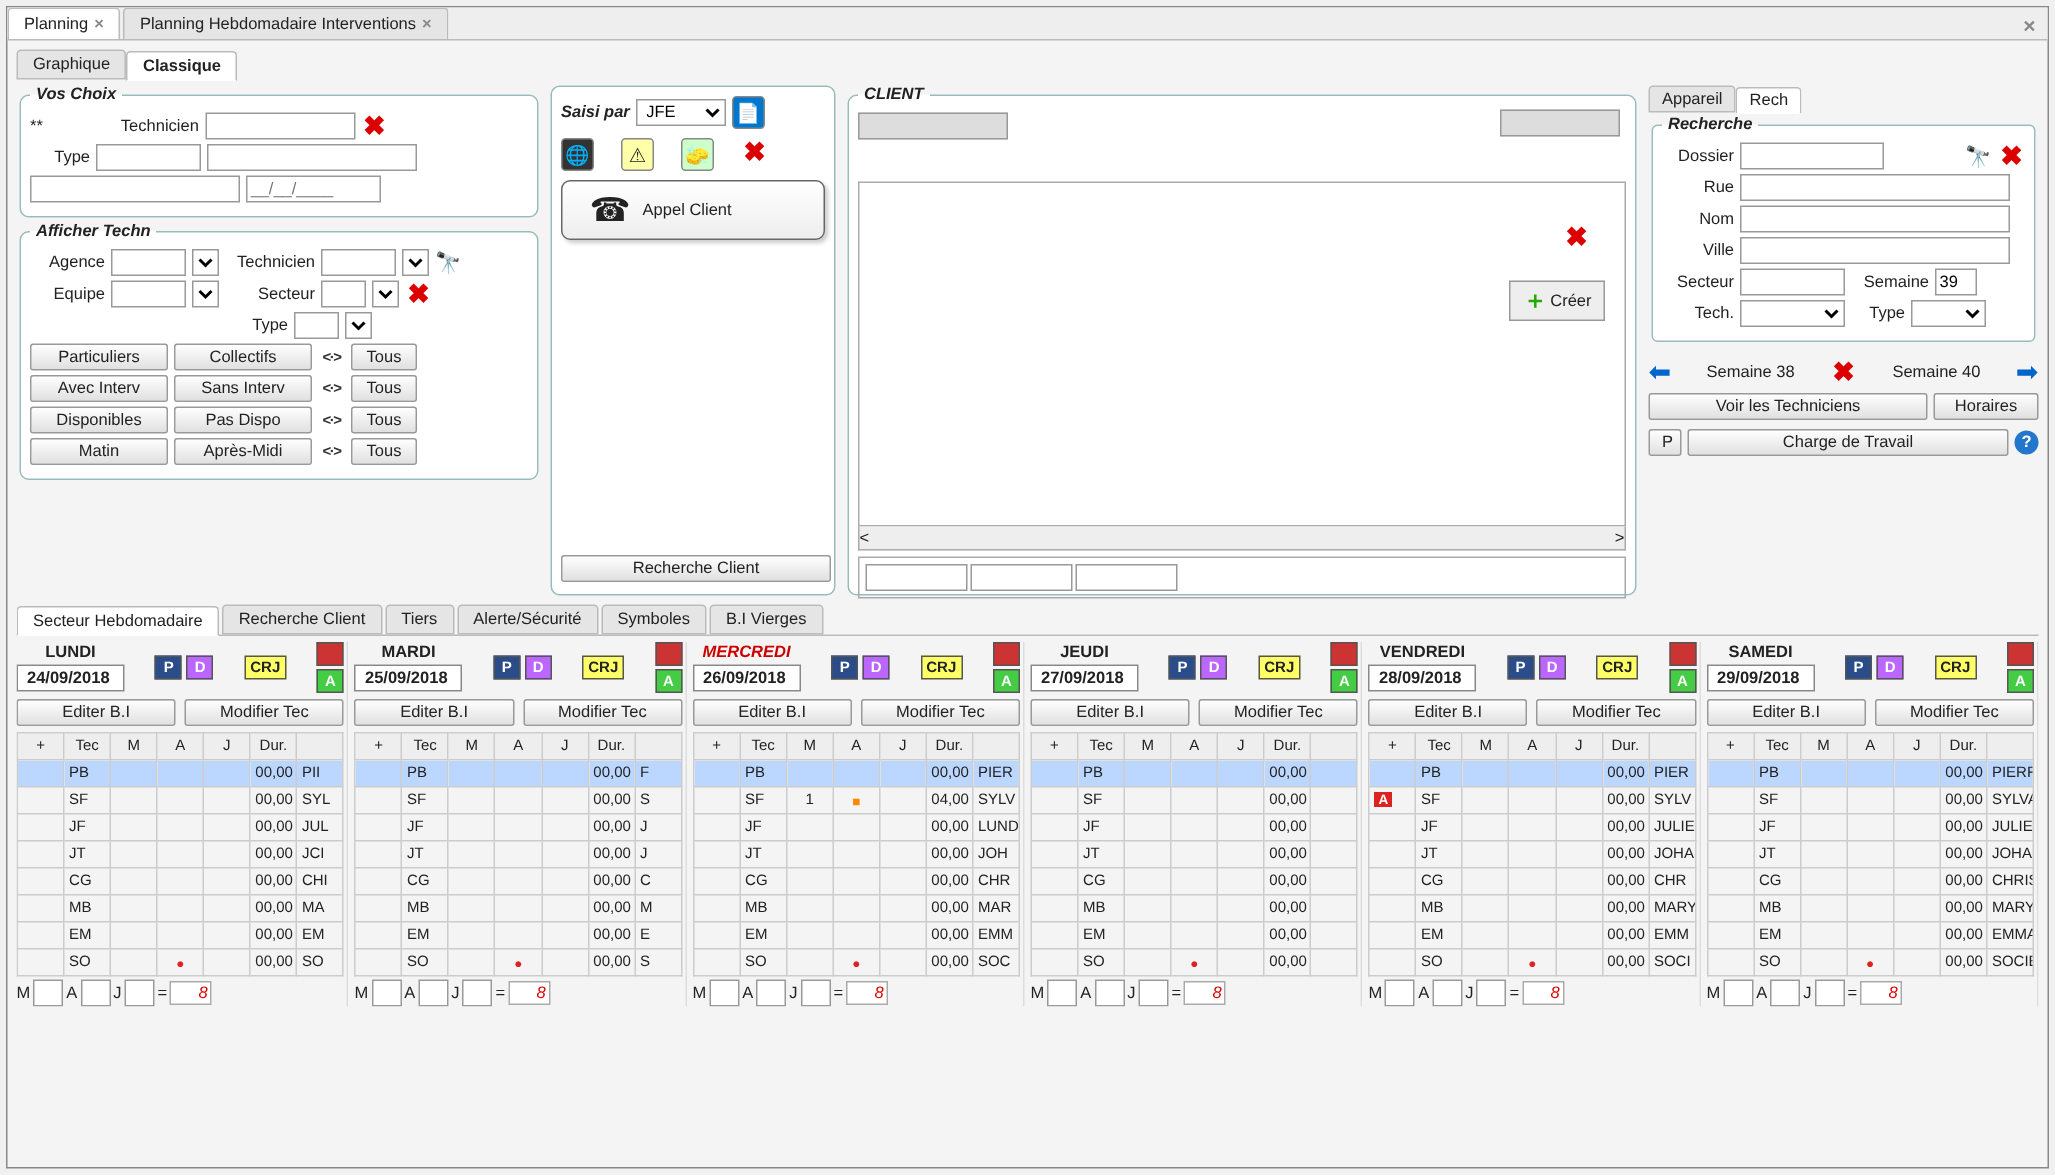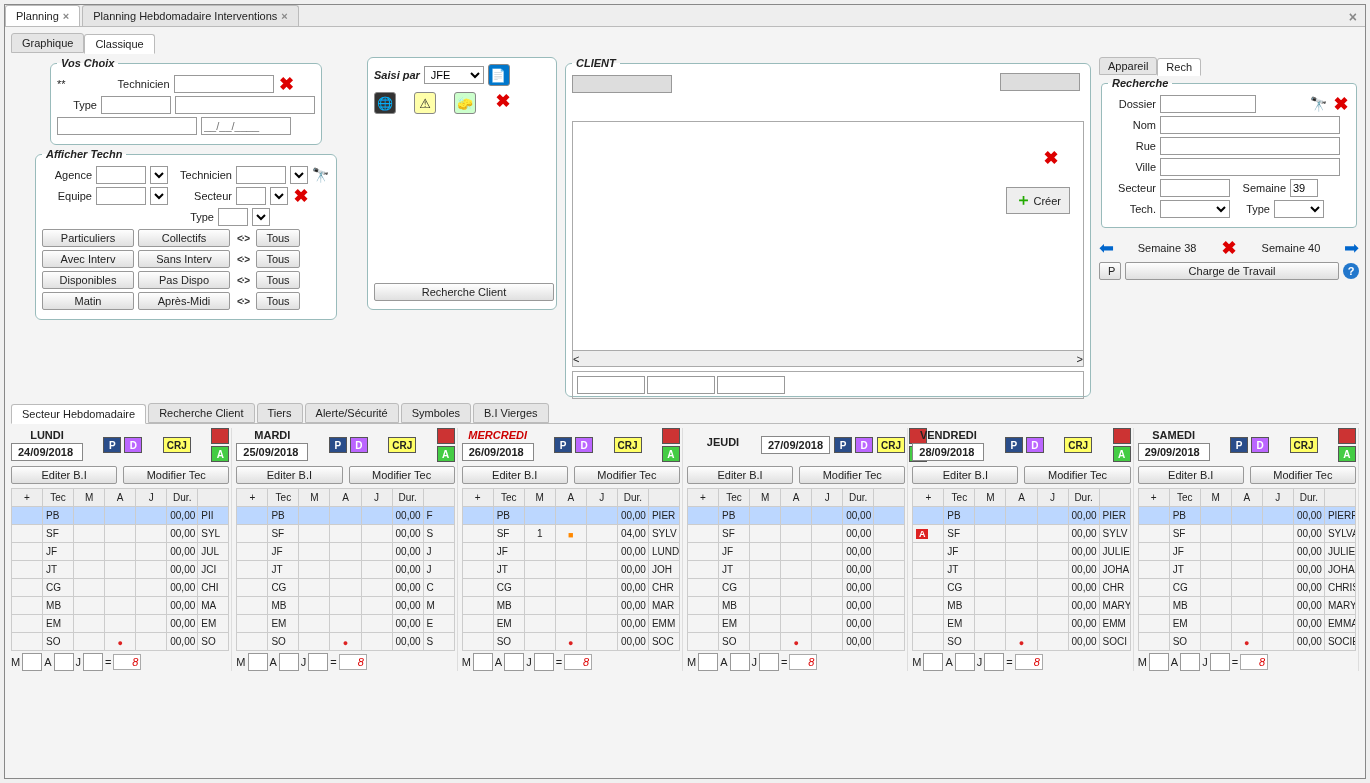--- a/index.html
+++ b/index.html
@@ -6,36 +6,36 @@
 body { margin: 0; background: #f0f0f0; padding: 4px; color: #222; }
 .window { border: 1px solid #888; background: #f4f4f4; height: 775px; position: relative; }
 .tabs-top { display: flex; background: #eee; border-bottom: 1px solid #bbb; }
 .tab { padding: 4px 10px; border: 1px solid #bbb; border-bottom: none; background: #fff; margin-right: 2px; border-radius: 3px 3px 0 0; display: flex; align-items: center; gap: 4px; cursor: pointer; }
 .tab.inactive { background: #e5e5e5; }
 .tab .x { color: #888; font-weight: bold; }
 .close-global { position: absolute; right: 8px; top: 4px; color: #888; font-size: 14px; font-weight: bold; cursor: pointer; }
 .sub-area { padding: 6px; }
 .subtabs { display: flex; margin-bottom: 4px; }
 .subtab { padding: 3px 10px; border: 1px solid #bbb; background: #e5e5e5; border-radius: 3px 3px 0 0; cursor: pointer; }
-.subtab.active { background: #fff; border-bottom: 1px solid #fff; position: relative; top: 1px; }
+.subtab.active { background: #fff; border-bottom: 1px solid #fff; position: relative; top: 1px; font-weight: bold; }
 .top-row { display: flex; gap: 6px; align-items: flex-start; }
 .panel { border: 1px solid #9bb; border-radius: 6px; background: #fff; padding: 6px; position: relative; }
 fieldset.panel { border: 1px solid #9bb; border-radius: 6px; }
 legend { font-style: italic; font-weight: bold; padding: 0 4px; }
 .lbl { text-align: right; display: inline-block; }
 input[type=text], select { border: 1px solid #999; background: #fff; padding: 1px 2px; height: 18px; font-size: 11px; }
 .btn { border: 1px solid #999; background: linear-gradient(#fefefe,#e0e0e0); padding: 2px 8px; border-radius: 2px; cursor: pointer; text-align: center; }
 .btn.wide { width: 92px; display: inline-block; }
 .icon { display: inline-flex; align-items: center; justify-content: center; width: 18px; height: 18px; }
 .redx { color: #d00; font-size: 18px; font-weight: bold; }
 .bino2::before { content: "🔭"; font-size: 14px; }
 .swap::before { content: "<·>"; font-size: 10px; font-weight: bold; color:#333; letter-spacing:-1px; }
 .row { display: flex; align-items: center; gap: 4px; margin-bottom: 3px; }
 .col { display: flex; flex-direction: column; gap: 3px; }
-.left-block { width: 350px; align-items: center; }
+.left-block { width: 350px; }
 .middle-block { width: 190px; }
 .client-block { flex: 1; }
 .right-block { width: 260px; }
 .toolbar-icons { display: flex; gap: 18px; margin-top: 6px; }
 .sq-icon { width: 22px; height: 22px; border: 1px solid #888; border-radius: 3px; display: flex; align-items: center; justify-content: center; font-size: 13px; }
 .appel { border: 1px solid #666; border-radius: 6px; padding: 6px 18px; display: flex; align-items: center; gap: 8px; font-size: 14px; margin-top: 6px; background: linear-gradient(#fff,#eee); box-shadow: 2px 2px 3px rgba(0,0,0,.2); }
 .phone::before { content: "☎"; font-size: 22px; }
 .big-list { border: 1px solid #aaa; height: 180px; background: #fff; margin-top: 4px; }
 .scroll-h { display: flex; align-items: center; justify-content: space-between; border: 1px solid #aaa; border-top: none; height: 16px; background: #eee; }
 .mini-inputs { display: flex; gap: 2px; margin-top: 4px; border: 1px solid #aaa; padding: 4px; }
@@ -179,31 +179,35 @@
               <div class="row">
                 <span class="btn wide">Matin</span>
   <span class="btn wide">Après-Midi</span>
   <span class="icon swap"></span>
   <span class="btn" style="width:44px">Tous</span>
               </div>
             </div>
         </fieldset>
       </div>
 
-      <div class="middle-block panel" style="height:253px">
+      <div class="middle-block panel" style="height:340px">
         <div class="row">
           <span class="lbl" style="font-style:italic;font-weight:bold">Saisi par</span>
           <select style="width:60px"><option>JFE</option></select>
           <span class="sq-icon" style="background:#07c;color:#fff">📄</span>
         </div>
         <div class="toolbar-icons">
           <span class="sq-icon" style="background:#333;color:#ff0">🌐</span>
           <span class="sq-icon" style="background:#ffa">⚠</span>
           <span class="sq-icon" style="background:#cfc">🧽</span>
           <span class="icon redx">✖</span>
+        </div>
+        <div class="appel">
+          <span class="phone"></span>
+          <span>Appel Client</span>
         </div>
         <div style="flex:1"></div>
         <div class="btn rc-btn" style="position:absolute;bottom:8px;left:6px">Recherche Client</div>
       </div>
 
       <div class="client-block">
         <fieldset class="panel" style="height:340px;position:relative">
           <legend>CLIENT</legend>
           <input type="text" style="width: 100px; background: rgb(221, 221, 221);">
           <input type="text" style="width: 80px; background: rgb(221, 221, 221); position: absolute; right: 10px; top: 4px;">
@@ -232,25 +236,25 @@
         </div>
         <fieldset class="search-fieldset">
           <legend>Recherche</legend>
           <div class="search-row">
               <span class="lbl">Dossier</span>
               <input type="text" style="">
               <span class="icon bino2" style="margin-left:auto"></span>
               <span class="icon redx">✖</span>
             </div>
           <div class="search-row">
-              <span class="lbl">Nom</span>
+              <span class="lbl">Rue</span>
               <input type="text" style="width: 180px;">
             </div>
           <div class="search-row">
-              <span class="lbl">Rue</span>
+              <span class="lbl">Nom</span>
               <input type="text" style="width: 180px;">
             </div>
           <div class="search-row">
               <span class="lbl">Ville</span>
               <input type="text" style="width: 180px;">
             </div>
           <div class="search-row">
               <span class="lbl">Secteur</span>
               <input type="text" style="width: 70px;">
               <span class="lbl" style="width:52px">Semaine</span>
@@ -264,20 +268,24 @@
             </div>
         </fieldset>
         <div class="sem-nav">
           <span class="arrow-l"></span>
           <span>Semaine 38</span>
           <span class="icon redx">✖</span>
           <span>Semaine 40</span>
           <span class="arrow-r"></span>
         </div>
         <div class="row">
+          <div class="btn" style="flex:1">Voir les Techniciens</div>
+          <div class="btn" style="width:70px">Horaires</div>
+        </div>
+        <div class="row">
           <div class="btn" style="width:22px">P</div>
           <div class="btn" style="flex:1">Charge de Travail</div>
           <span class="help"></span>
         </div>
       </div>
     </div>
 
     <div class="bottom-tabs" id="btabs">
         <div class="btab active">Secteur Hebdomadaire</div>
         <div class="btab">Recherche Client</div>
@@ -642,21 +650,21 @@
       <span>A</span>
             <input type="text" style="">
       <span>J</span>
             <input type="text" style="">
       <span>=</span>
             <span class="out">8</span>
     </div>
         </div>
         <div class="day-col">
     <div class="day-head">
-      <div style="display:flex;flex-direction:row;gap:2px">
+      <div style="display:flex;flex-direction:column;gap:2px">
         <span class="day-name ">JEUDI</span>
         <span class="date-box">27/09/2018</span>
       </div>
       <div class="badges">
         <span class="badge b-p">P</span>
         <span class="badge b-d">D</span>
       </div>
       <div class="badges" style="flex-direction:column;gap:2px">
         <span class="badge b-crj">CRJ</span>
       </div>

